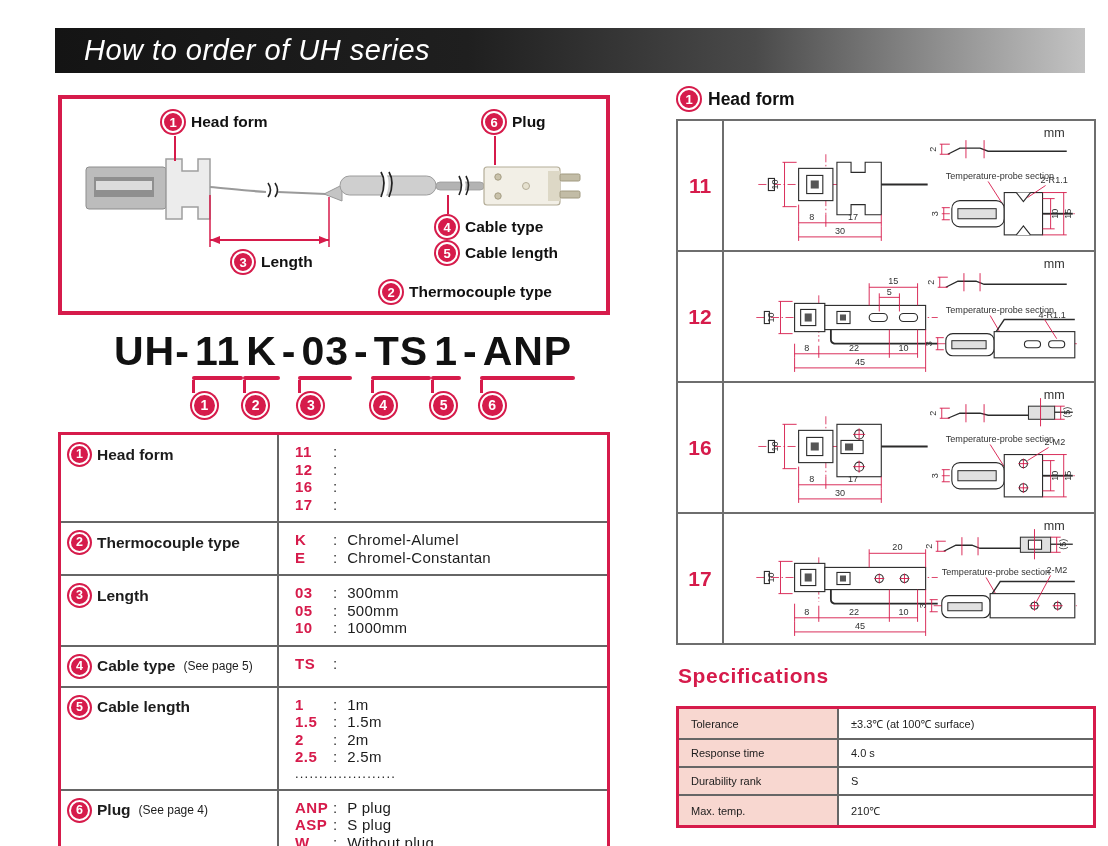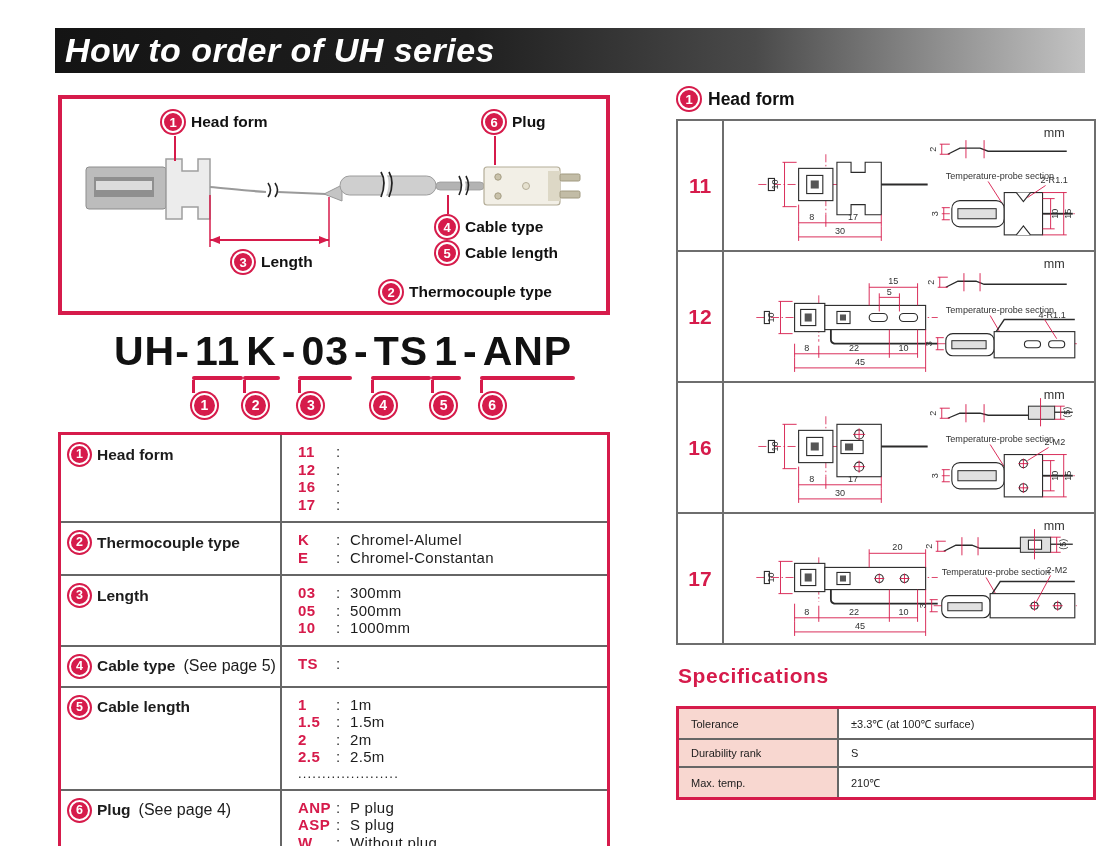--- a/index.html
+++ b/index.html
@@ -3,22 +3,22 @@
 <meta charset="utf-8">
 <style>
   html,body{margin:0;padding:0;background:#fff;}
   .page{position:relative;width:1108px;height:846px;background:#fff;overflow:hidden;
         font-family:"Liberation Sans",sans-serif;color:#1c1c1c;}
 
   
   .title-bar{position:absolute;left:55px;top:28px;width:1030px;height:45px;
      background:linear-gradient(90deg,#141414 0%,#1f1f1f 40%,#4a4a4a 68%,#8f8f8f 86%,#c3c3c3 100%);
      display:flex;align-items:center;}
-  .title-bar .tt{color:#fff;font-size:34px;font-weight:bold;font-style:italic;
-     padding-left:10px;letter-spacing:.5px;}
+  .title-bar .tt{color:#fff;font-size:29px;font-weight:normal;font-style:italic;
+     padding-left:29px;letter-spacing:.5px;}
 
   
   .cn{display:inline-flex;align-items:center;justify-content:center;flex:none;
       width:22px;height:22px;border-radius:50%;background:#d61b4b;color:#fff;
       font-weight:bold;font-size:13px;border:2px solid #fff;box-shadow:0 0 0 2px #d61b4b;
       box-sizing:border-box;line-height:1;}
 
   
   .diagram{position:absolute;left:58px;top:95px;width:552px;height:220px;
      border:4px solid #d61b4b;background:#fff;box-sizing:border-box;}
@@ -36,21 +36,21 @@
   .seg.plain .t{padding:0 2px;}
   .seg.u .t{padding:0 3px;}
 
   
   .order-table{position:absolute;left:58px;top:432px;width:552px;border-collapse:collapse;
      border:3px solid #d61b4b;}
   .order-table td{border:2px solid #666;}
   .order-table td.lab{width:204px;vertical-align:top;padding:9px 4px 9px 8px;}
   .lab-in{display:flex;align-items:center;gap:7px;font-weight:bold;font-size:15.5px;white-space:nowrap;}
   .lab-in .cn{width:21px;height:21px;font-size:12.5px;}
-  .note{font-weight:normal;font-size:16px;margin-left:1px;}
+  .note{font-weight:normal;font-size:12px;margin-left:1px;}
   .order-table td.val{vertical-align:top;padding:8px 8px 8px 16px;}
   .opt{display:flex;font-size:15px;line-height:17.5px;}
   .code{display:inline-block;min-width:38px;font-weight:bold;color:#d61b4b;letter-spacing:.5px;}
   .colon{color:#333;margin:0 10px 0 0;}
   .desc{color:#1c1c1c;letter-spacing:.3px;}
   .dots{font-size:13px;line-height:15px;letter-spacing:1.2px;color:#222;}
 
   
   .right{position:absolute;left:676px;top:88px;width:420px;}
   .hf-head{display:flex;align-items:center;gap:8px;font-size:17.5px;font-weight:bold;
@@ -584,20 +584,24 @@
       </table>
 
     <div class="spec-head">Specifications</div>
     <table class="spec-table">
       <tbody>
           <tr>
         <td class="sl">Tolerance</td>
         <td>±3.3℃ (at 100℃ surface)</td>
       </tr>
       <tr>
+        <td class="sl">Response time</td>
+        <td>4.0 s</td>
+      </tr>
+      <tr>
         <td class="sl">Durability rank</td>
         <td>S</td>
       </tr>
       <tr>
         <td class="sl">Max. temp.</td>
         <td>210℃</td>
       </tr>
     </tbody>
       </table>
   </div>

